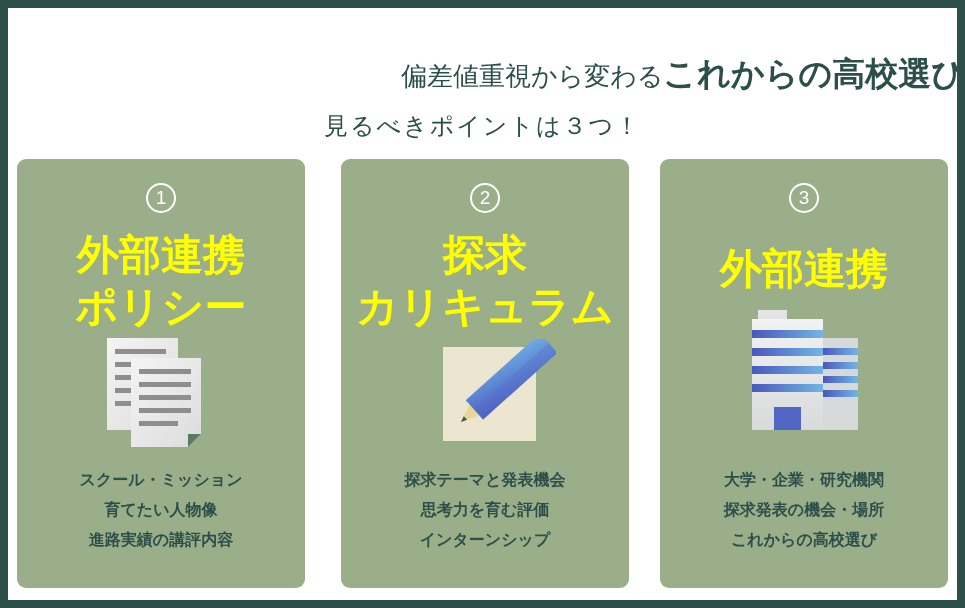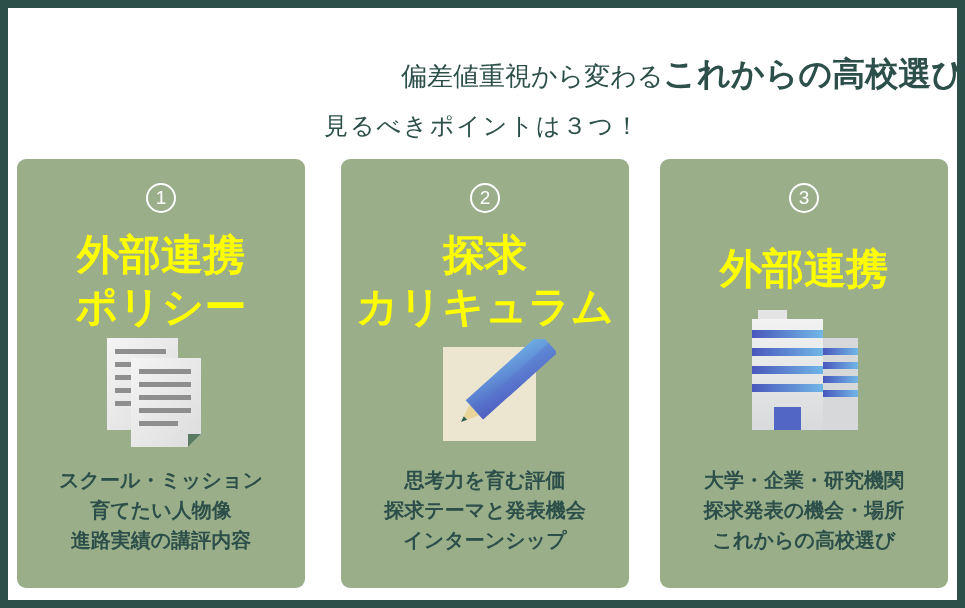--- a/index.html
+++ b/index.html
@@ -74,21 +74,21 @@
     font-weight: bold;
     line-height: 52px;
     white-space: nowrap;
   }
   .card-desc {
     position: absolute;
     left: 0; width: 100%;
     top: 306px;
     text-align: center;
     color: #2c4f4a;
-    font-size: 20px;
+    font-size: 16px;
     font-weight: bold;
     line-height: 30px;
     white-space: nowrap;
   }
   .icon { position: absolute; }
 </style>
 </head>
 <body>
 
 <div class="frame"></div>
@@ -143,22 +143,22 @@
     </defs>
     <rect x="2" y="8" width="93" height="94" fill="#ece6d0"></rect>
     <g transform="translate(20,83) rotate(-42)">
       <polygon points="0,0 18,-7 18,7" fill="#e9d49a"></polygon>
       <polygon points="0,0 6,-2.5 6,2.5" fill="#2f5c55"></polygon>
       <rect x="18" y="-13" width="100" height="26" fill="url(#pen)"></rect>
       <rect x="18" y="0" width="100" height="13" fill="#5a6fcc" opacity="0.35"></rect>
     </g>
   </svg>
   <div class="card-desc">
+    <div>探求テーマと発表機会</div>
     <div>思考力を育む評価</div>
-    <div>探求テーマと発表機会</div>
     <div>インターンシップ</div>
   </div>
 </div>
 
 <div class="card" style="left:660px;">
   <div class="num-circle">3</div>
   <div class="card-title" style="top:84px;">外部連携</div>
   <svg class="icon" style="left:92px; top:150px;" width="106" height="122" viewBox="0 0 106 122">
     <defs>
       <linearGradient id="bw" x1="0" y1="0" x2="0" y2="1">

